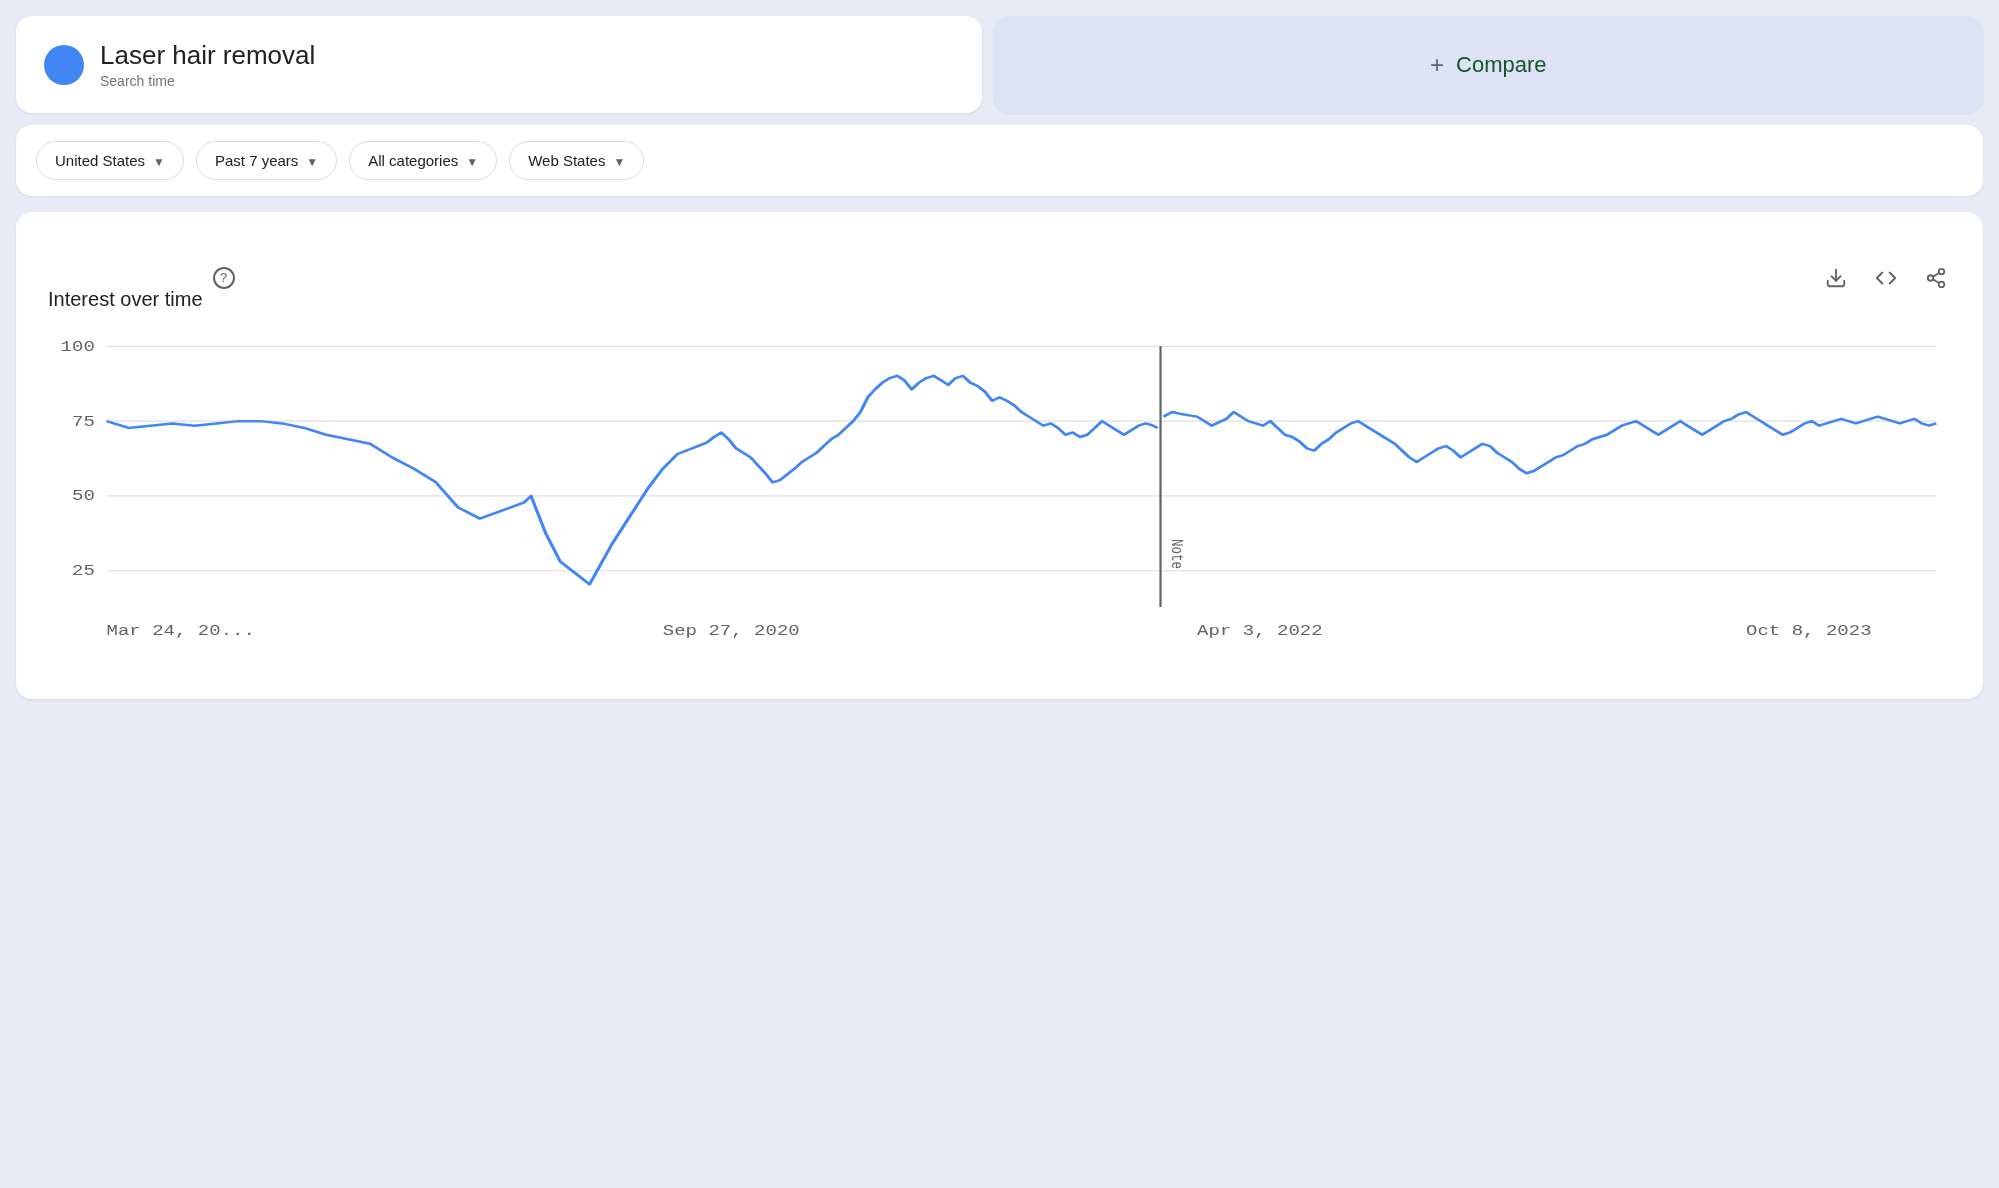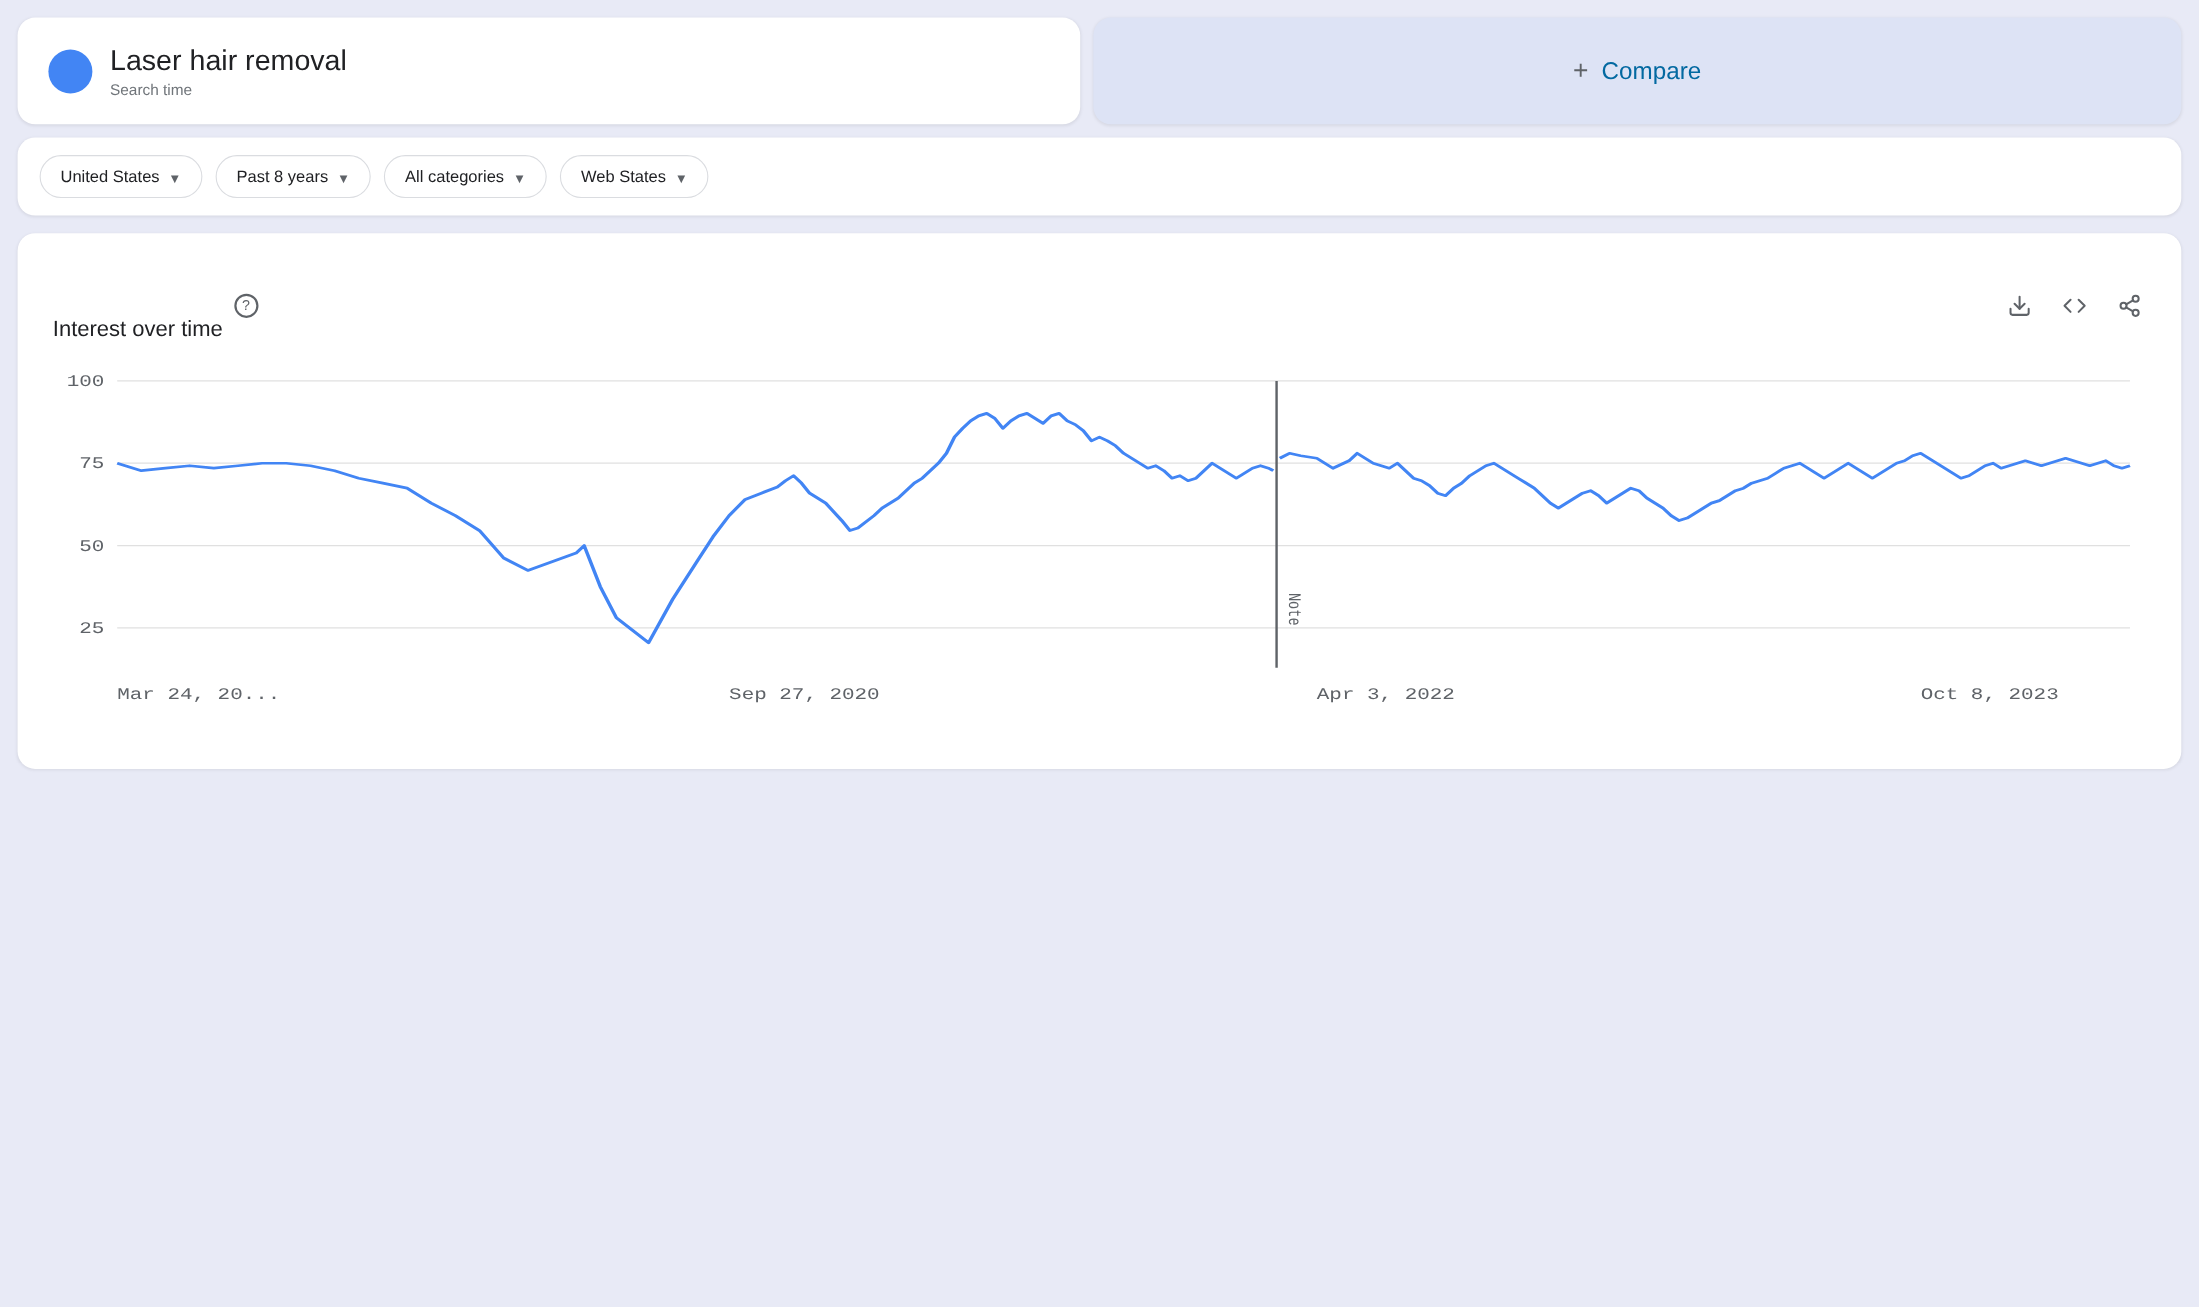--- a/index.html
+++ b/index.html
@@ -63,21 +63,21 @@
     }
 
     .compare-plus {
       font-size: 24px;
       color: #5f6368;
       font-weight: 400;
     }
 
     .compare-label {
       font-size: 22px;
-      color: #0369a1;
+      color: #14532d;
       font-weight: 400;
     }
 
     .filters-card {
       background: #fff;
       border-radius: 16px;
       padding: 16px 20px;
       display: flex;
       align-items: center;
       gap: 12px;
@@ -189,21 +189,21 @@
     <span class="compare-label">Compare</span>
   </div>
 </div>
 
 <div class="filters-card">
   <button class="filter-btn">
     <span>United States</span>
     <span class="filter-chevron">▼</span>
   </button>
   <button class="filter-btn">
-    <span>Past 8 years</span>
+    <span>Past 7 years</span>
     <span class="filter-chevron">▼</span>
   </button>
   <button class="filter-btn">
     <span>All categories</span>
     <span class="filter-chevron">▼</span>
   </button>
   <button class="filter-btn">
     <span>Web States</span>
     <span class="filter-chevron">▼</span>
   </button>

